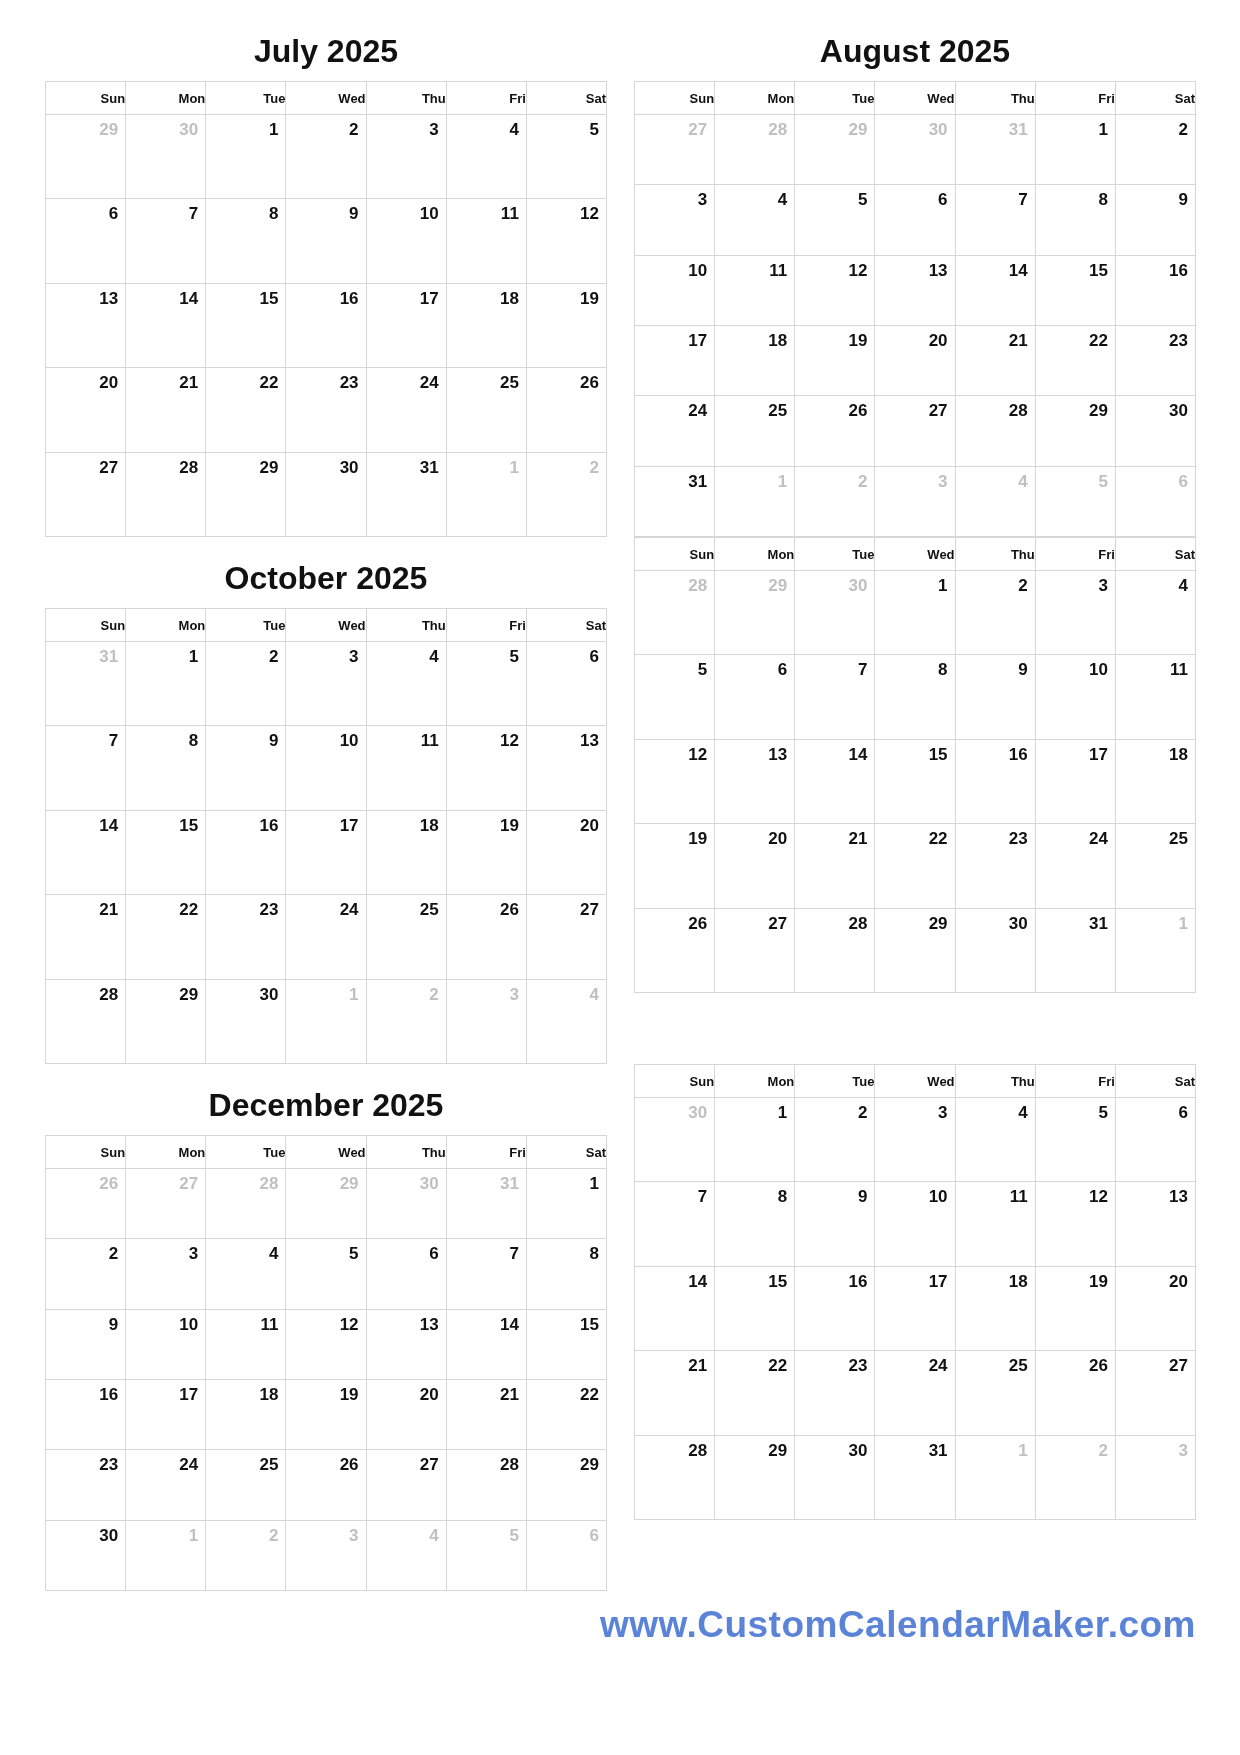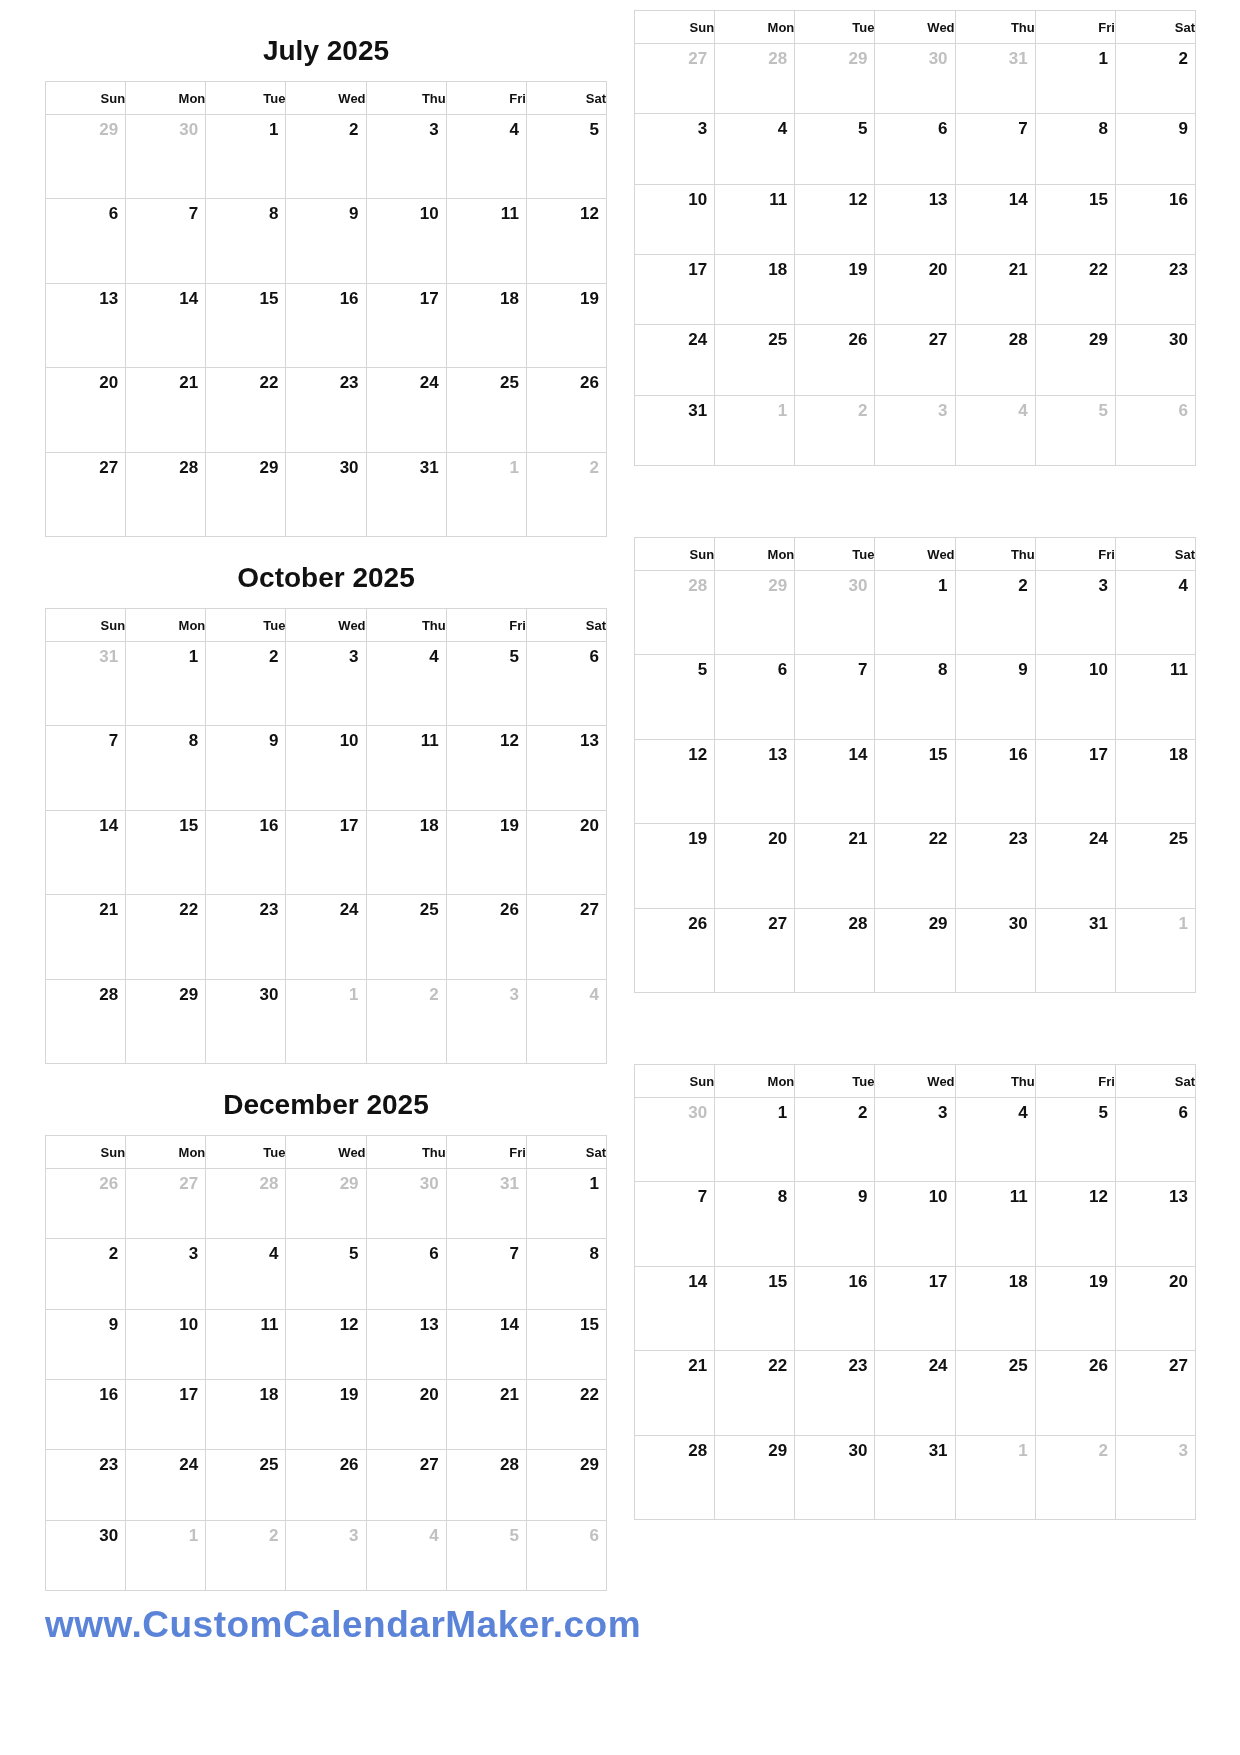--- a/index.html
+++ b/index.html
@@ -17,21 +17,21 @@
     color:var(--day-text);
   }
   .sheet{padding:10px 44px 0 45px;}
   .months-grid{
     display:grid;
     grid-template-columns:562px 562px;
     column-gap:27px;
   }
   .month{width:562px;}
   .month-title{
-    font-size:28px;
+    font-size:32px;
     font-weight:bold;
     line-height:34px;
     color:#111111;
     text-align:center;
     margin:24px 0 13px 0;
   }
   table.month-grid{
     width:562px;
     height:456px;
     border-collapse:collapse;
@@ -57,21 +57,21 @@
     padding:5px 7px 0 0;
     font-size:17px;
     font-weight:700;
     color:var(--day-text);
   }
   table.month-grid td.muted{color:var(--muted-text);}
   table.rows-5 tbody tr{height:84px;}
   table.rows-6 tbody tr{height:70px;}
   .watermark{
     margin-top:13px;
-    text-align:left;
+    text-align:right;
     font-size:37px;
     font-weight:bold;
     letter-spacing:0.5px;
     color:var(--watermark);
     text-shadow:0 0 1px rgba(255,255,255,0.55);
   }
 </style>
 </head>
 <body>
 
@@ -134,20 +134,21 @@
               <td>29</td>
               <td>30</td>
               <td>31</td>
               <td class="muted">1</td>
               <td class="muted">2</td>
             </tr>
           </tbody>
         </table>
       </section>
       <section class="month">
+        <h2 class="month-title">August 2025</h2>
         <table class="month-grid rows-6">
           <thead>
             <tr>
               <th>Sun</th>
               <th>Mon</th>
               <th>Tue</th>
               <th>Wed</th>
               <th>Thu</th>
               <th>Fri</th>
               <th>Sat</th>

